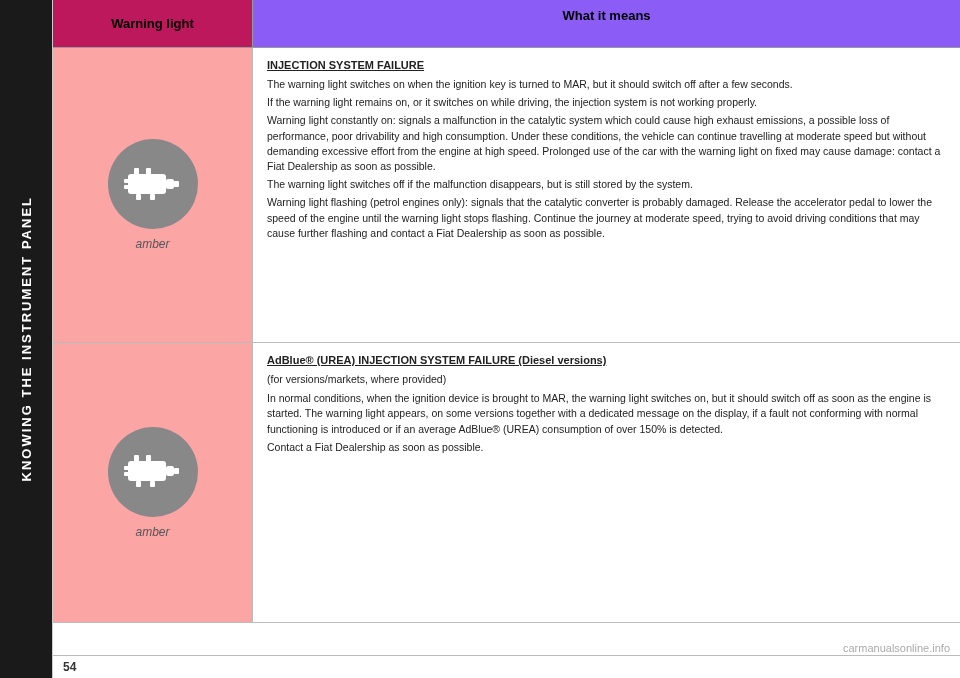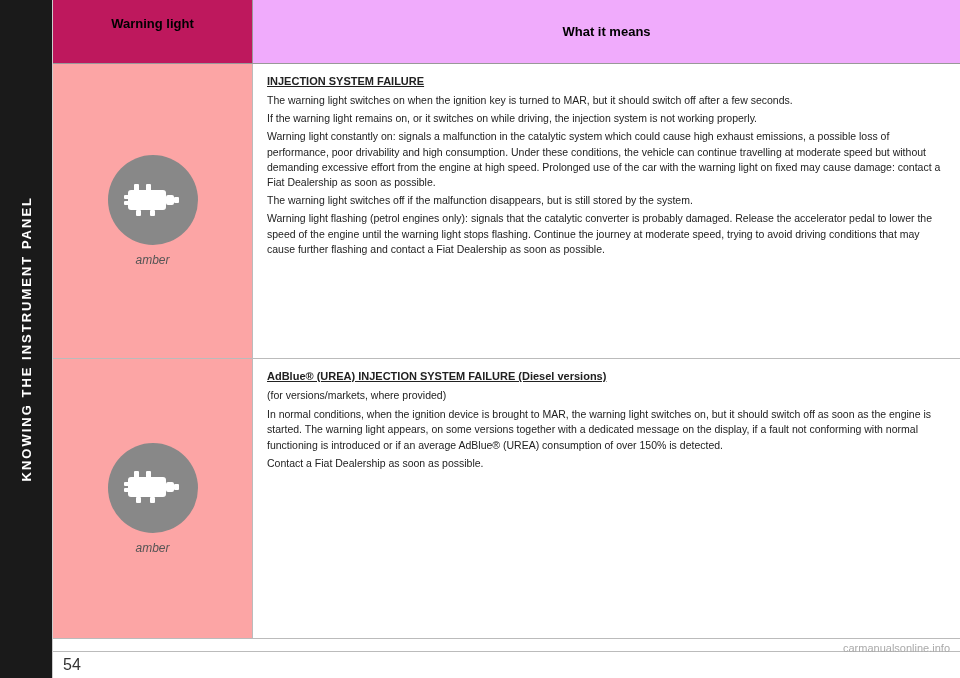--- a/index.html
+++ b/index.html
@@ -53,22 +53,22 @@
       background: #be185d;
       border-right: 1px solid #999;
       padding: 16px 15px;
       text-align: center;
       font-size: 13px;
       font-weight: bold;
     }
 
     .col-meaning {
       flex: 1;
-      background: #f0abfc;
-      padding: 24px 15px;
+      background: #8b5cf6;
+      padding: 8px 15px;
       text-align: center;
       font-size: 13px;
       font-weight: bold;
     }
 
     .table-body {
       flex: 1;
       overflow: hidden;
     }
 
@@ -135,22 +135,22 @@
 
     .bottom-bar {
       border-top: 1px solid #bbb;
       padding: 4px 10px;
       display: flex;
       align-items: center;
       gap: 8px;
     }
 
     .page-number {
-      font-size: 16px;
-      font-weight: normal;
+      font-size: 12px;
+      font-weight: bold;
       color: #333;
     }
 
     .watermark {
       position: absolute;
       bottom: 24px;
       right: 10px;
       font-size: 11px;
       color: #aaa;
     }

